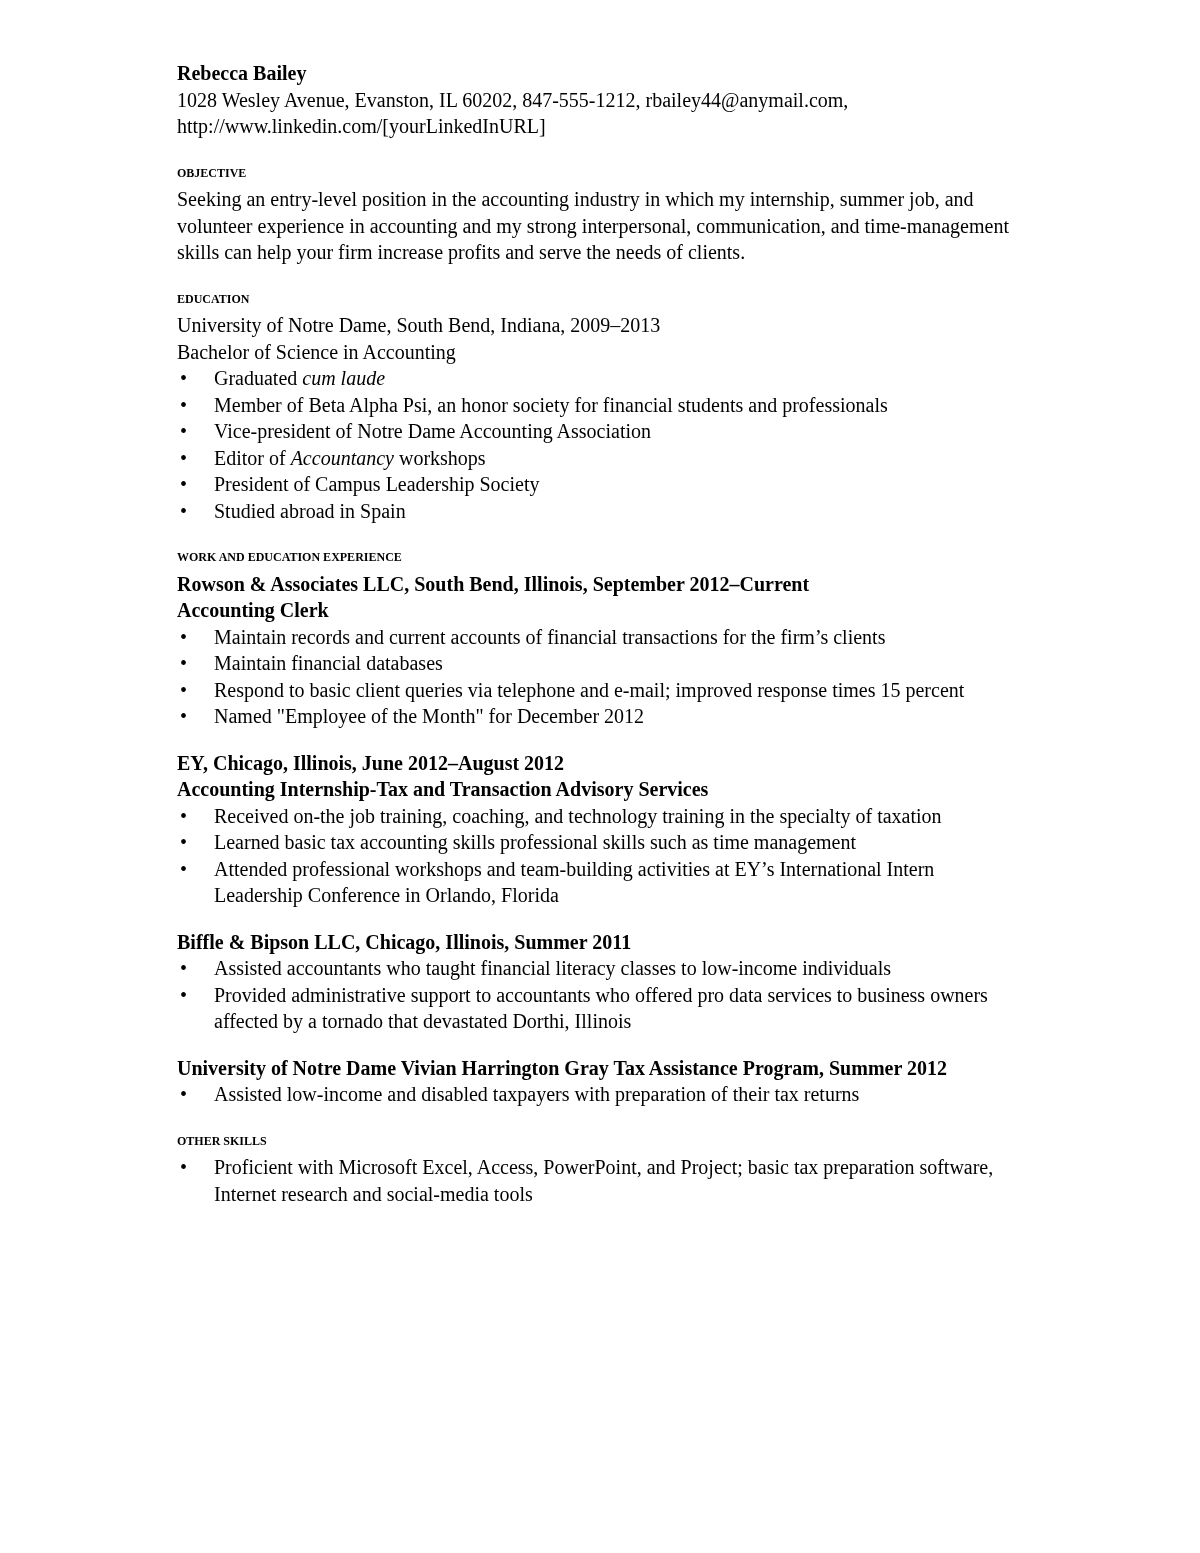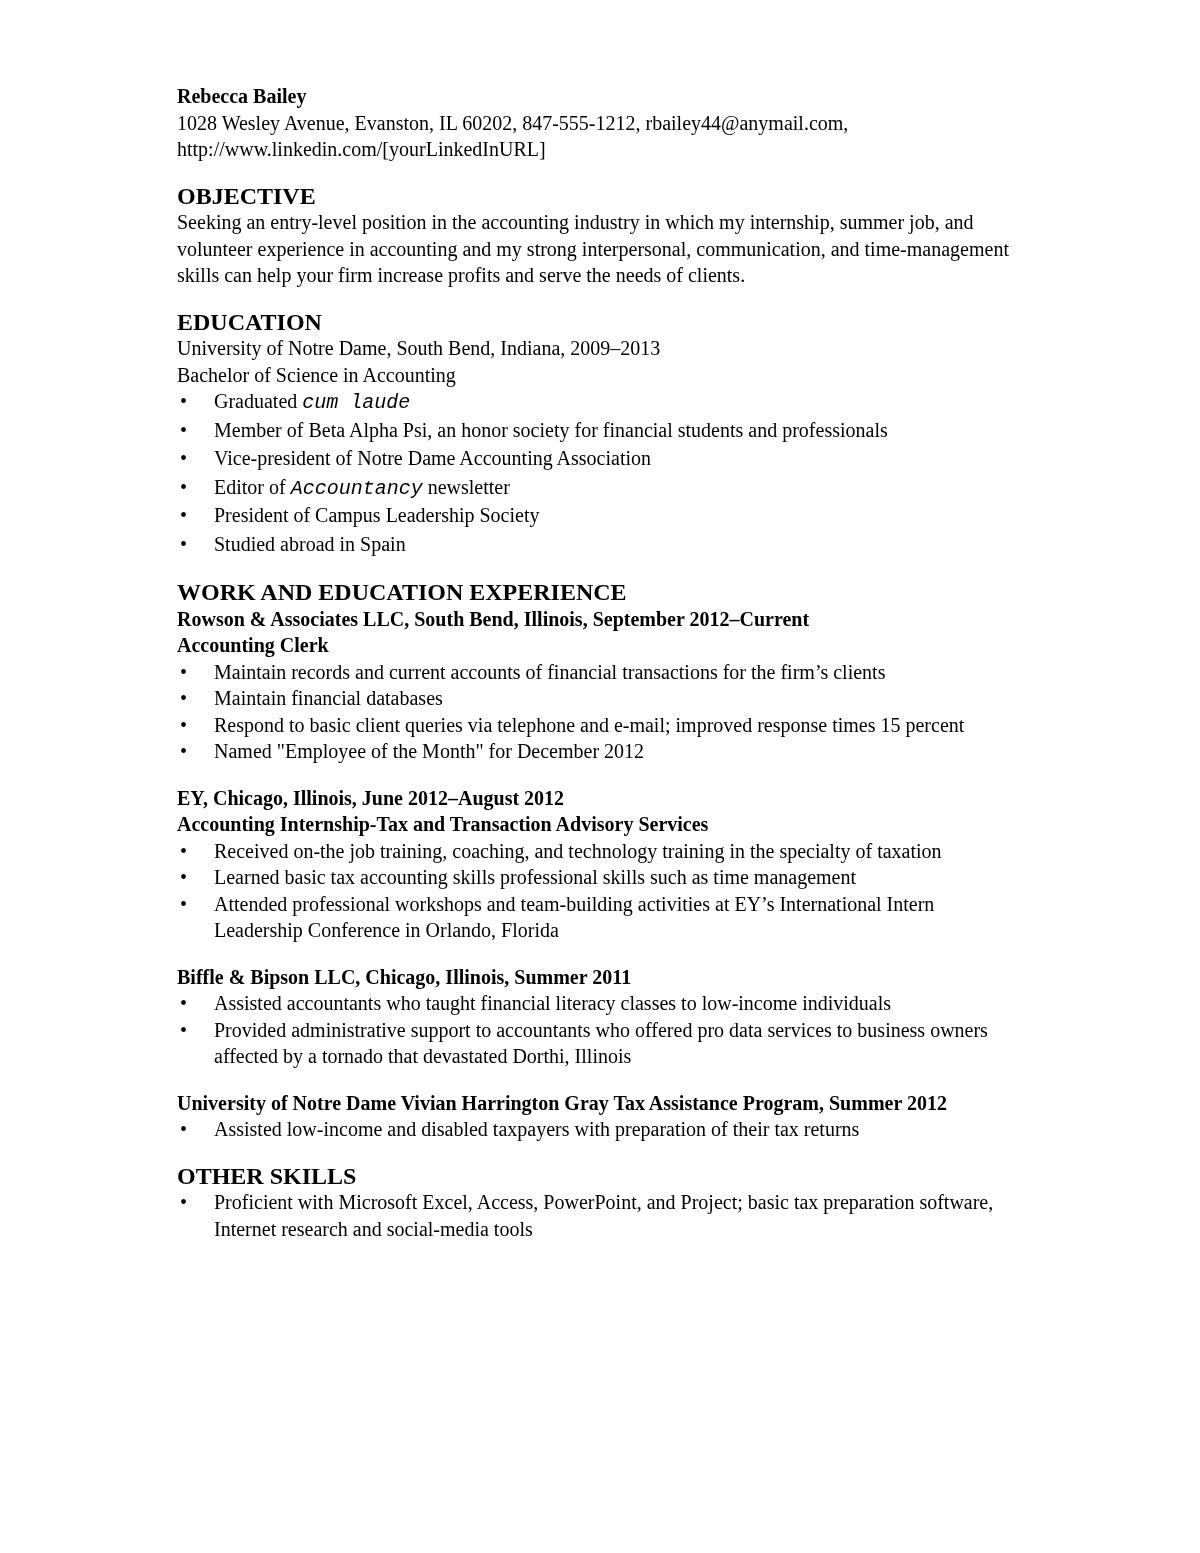--- a/index.html
+++ b/index.html
@@ -8,44 +8,44 @@
     width: 1200px;
     height: 1553px;
     font-family: "Liberation Serif", "DejaVu Serif", serif;
     font-size: 20px;
     line-height: 26.5px;
     color: #000000;
   }
   .page {
     width: 1200px;
     height: 1553px;
-    padding: 83px 172px 0 177px;
+    padding: 60px 172px 0 177px;
     overflow: hidden;
   }
   .bold { font-weight: bold; }
   h2 {
-    font-size: 24px;
+    font-size: 12px;
     font-weight: bold;
     line-height: 26.5px;
   }
   .block { margin-top: 20px; }
   .subblock { margin-top: 20px; }
   .subblock.first { margin-top: 0; }
   ul { list-style: none; }
   li {
     position: relative;
     padding-left: 37px;
   }
   li::before {
     content: "\2022";
     position: absolute;
     left: 3px;
     top: 0;
   }
-  i { font-style: italic; font-family: Liberation Mono, monospace; }
+  i { font-style: italic; }
 </style>
 </head>
 <body>
 
 <div class="page">
 
   <header>
     <div class="bold">Rebecca Bailey</div>
     <div>1028 Wesley Avenue, Evanston, IL 60202, 847-555-1212, rbailey44@anymail.com,</div>
     <div>http://www.linkedin.com/[yourLinkedInURL]</div>
@@ -57,21 +57,21 @@
   </section>
 
   <section class="block">
     <h2>EDUCATION</h2>
     <div>University of Notre Dame, South Bend, Indiana, 2009–2013</div>
     <div>Bachelor of Science in Accounting</div>
     <ul>
       <li><span>Graduated </span><i>cum laude</i><span></span></li>
       <li><span>Member of Beta Alpha Psi, an honor society for financial students and professionals</span><i></i><span></span></li>
       <li><span>Vice-president of Notre Dame Accounting Association</span><i></i><span></span></li>
-      <li><span>Editor of </span><i>Accountancy</i><span> newsletter</span></li>
+      <li><span>Editor of </span><i>Accountancy</i><span> workshops</span></li>
       <li><span>President of Campus Leadership Society</span><i></i><span></span></li>
       <li><span>Studied abroad in Spain</span><i></i><span></span></li>
     </ul>
   </section>
 
   <section class="block">
     <h2>WORK AND EDUCATION EXPERIENCE</h2>
     <div class="subblock first">
       <div class="bold">Rowson &amp; Associates LLC, South Bend, Illinois, September 2012–Current</div>
       <div class="bold">Accounting Clerk</div>

